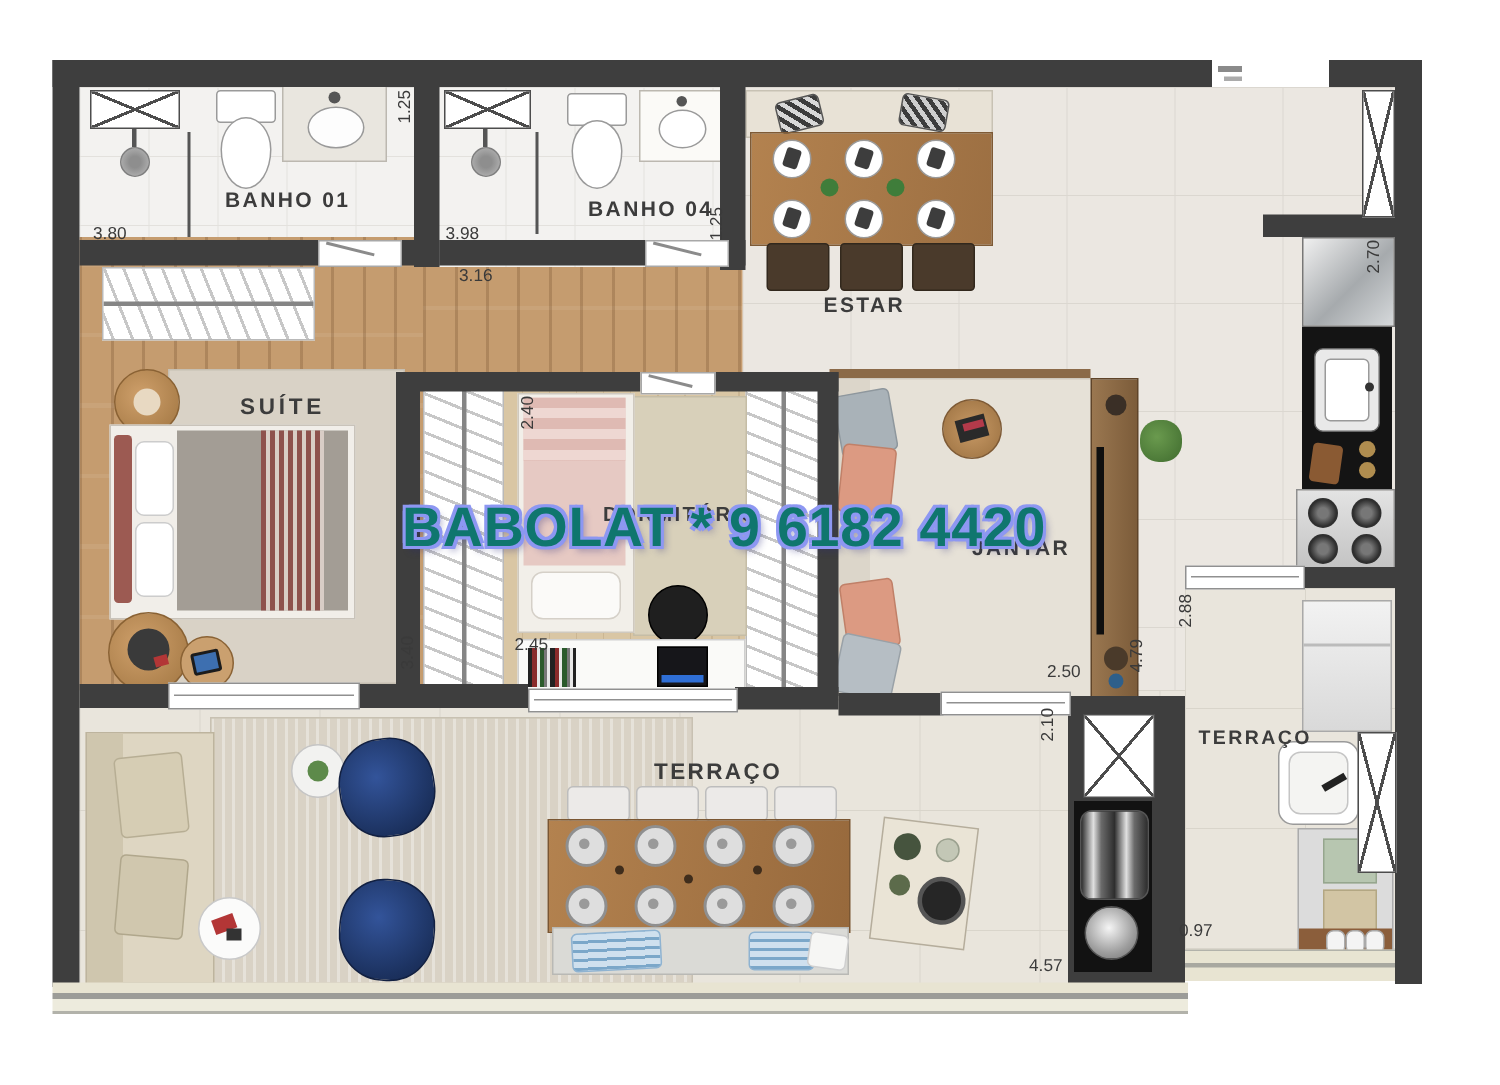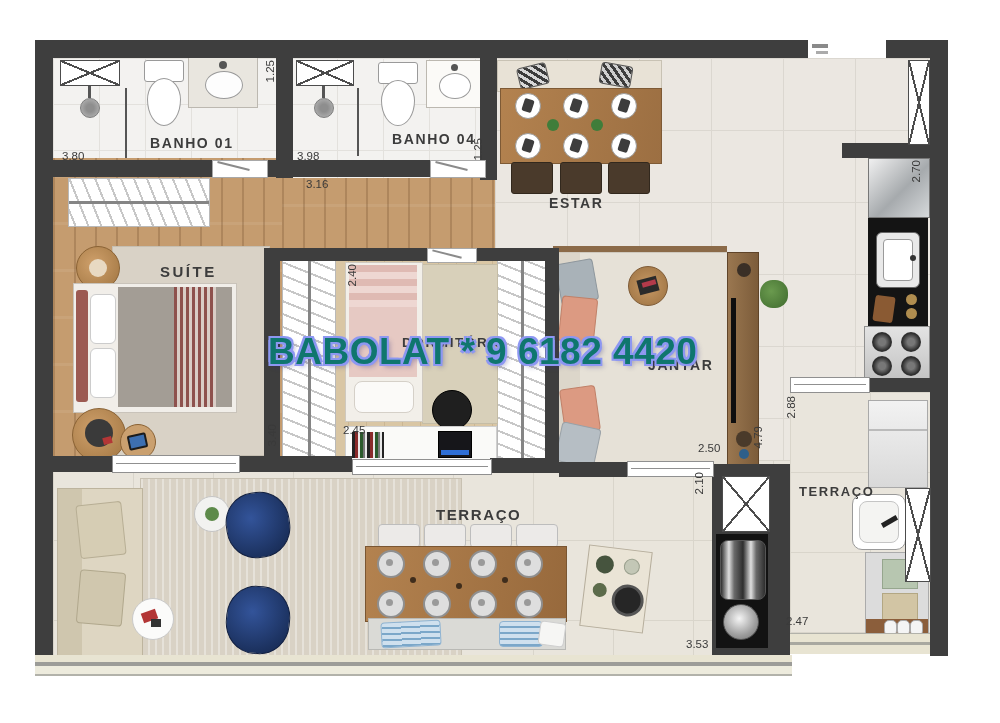--- a/index.html
+++ b/index.html
@@ -281,21 +281,21 @@
   <div class="f" style="left:35px;top:655px;width:757px;height:25px">
     <div style="height:7px;background:#e8e4d2"></div>
     <div style="height:4px;background:#9c9c98"></div>
     <div style="height:8px;background:#edebdd"></div>
     <div style="height:2px;background:#b2b2aa"></div>
   </div>
   <div class="f" style="left:790px;top:633px;width:140px;height:20px;background:#e8e4d2;border-top:1px solid #b2b2aa">
     <div style="margin-top:8px;height:3px;background:#a8a8a0"></div>
   </div>
 
-  <div class="lab" style="left:150px;top:135px">BANHO 01</div>
+  <div class="lab" style="left:150px;top:125px">BANHO 01</div>
   <div class="lab" style="left:392px;top:131px">BANHO 04</div>
   <div class="lab" style="left:549px;top:195px">ESTAR</div>
   <div class="lab" style="left:160px;top:263px;font-size:15px;letter-spacing:2.5px">SUÍTE</div>
   <div class="lab" style="left:402px;top:335px;font-size:13.5px">DORMITÓRIO</div>
   <div class="lab" style="left:648px;top:357px">JANTAR</div>
   <div class="lab" style="left:436px;top:506px;font-size:15px">TERRAÇO</div>
   <div class="lab" style="left:799px;top:484px;font-size:13px">TERRAÇO</div>
 
   <div class="meas" style="left:62px;top:150px">3.80</div>
   <div class="meas v" style="left:264px;top:60px">1.25</div>
@@ -303,18 +303,18 @@
   <div class="meas v" style="left:472px;top:138px">1.25</div>
   <div class="meas" style="left:306px;top:178px">3.16</div>
   <div class="meas v" style="left:346px;top:264px">2.40</div>
   <div class="meas v" style="left:266px;top:424px">3.40</div>
   <div class="meas" style="left:343px;top:424px">2.45</div>
   <div class="meas" style="left:698px;top:442px">2.50</div>
   <div class="meas v" style="left:752px;top:426px">4.79</div>
   <div class="meas v" style="left:693px;top:472px">2.10</div>
   <div class="meas v" style="left:785px;top:396px">2.88</div>
   <div class="meas v" style="left:910px;top:160px">2.70</div>
-  <div class="meas" style="left:786px;top:615px">2.47</div>
-  <div class="meas" style="left:686px;top:638px">3.53</div>
+  <div class="meas" style="left:786px;top:615px">0.97</div>
+  <div class="meas" style="left:686px;top:638px">4.57</div>
 
   <div class="wm">BABOLAT * 9 6182 4420</div>
 
 </div>
 
 </body></html>

